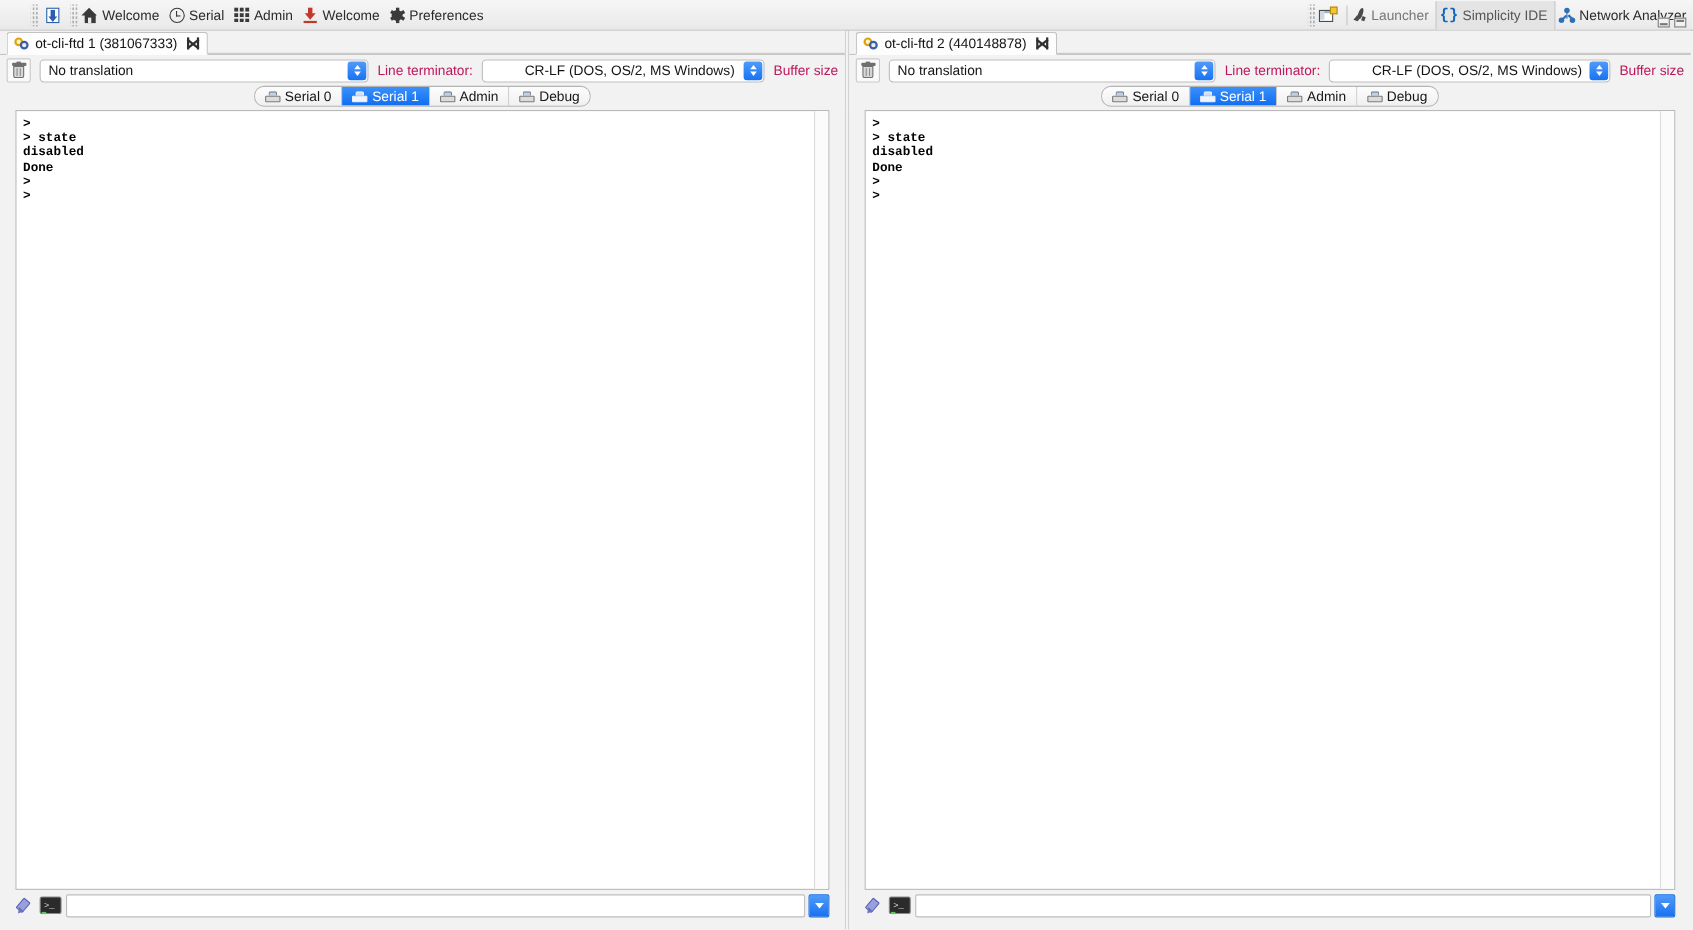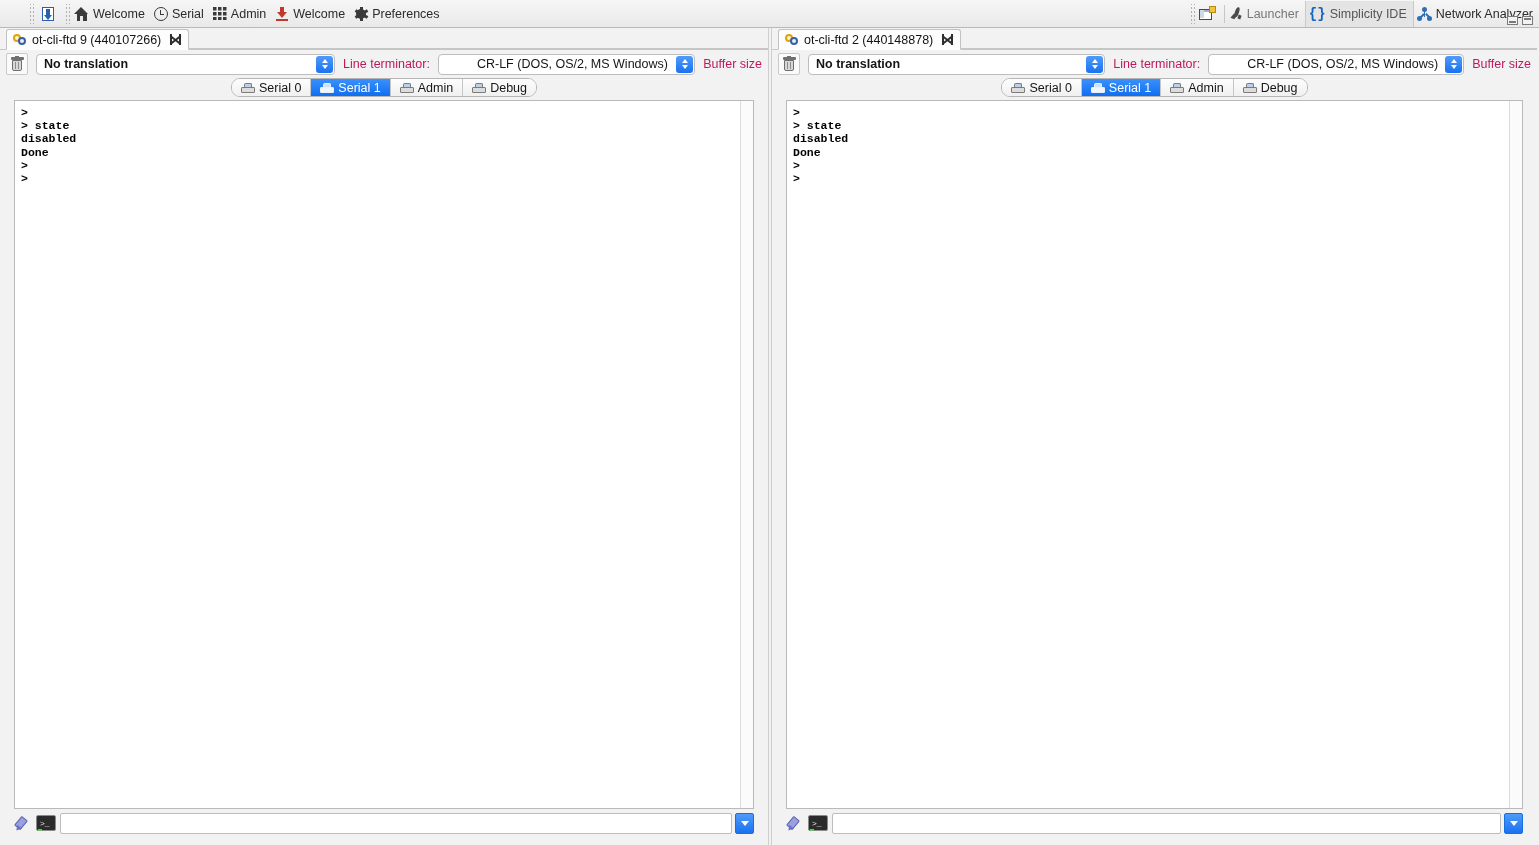--- a/index.html
+++ b/index.html
@@ -221,21 +221,21 @@
   }
   .combo .arrowbox {
     position: absolute; right: 1px; top: 1px;
     width: 17px; height: 17px;
     background: linear-gradient(to bottom, #4f9bfb, #1a72f0);
     border-radius: 3px;
     display:flex; flex-direction:column; align-items:center; justify-content:center; gap:2px;
   }
   .combo .arrowbox .up { width:0;height:0;border-left:3.5px solid transparent;border-right:3.5px solid transparent;border-bottom:4px solid #fff; }
   .combo .arrowbox .dn { width:0;height:0;border-left:3.5px solid transparent;border-right:3.5px solid transparent;border-top:4px solid #fff; }
-  .combo-translation { width: 325px; font-weight: bold; }
+  .combo-translation { width: 325px; }
   .combo-terminator { width: 276px; padding-left: 38px; }
   .lbl { font-size: 12.5px; color: #be185d; white-space: nowrap; flex: 0 0 auto; }
 
   
   .serialtabs-row {
     height: 22px;
     display: flex;
     justify-content: center;
     background: #f2f2f2;
   }
@@ -426,21 +426,21 @@
 <div class="split">
 
   <div class="pane pane-left">
 
     <div class="viewtabs">
       <div class="vtab">
         <span class="gears">
             <span class="g1"></span>
             <span class="g2"></span>
           </span>
-        <span>ot-cli-ftd 9 (440107266)</span>
+        <span>ot-cli-ftd 1 (381067333)</span>
         <span class="closex">
             <span class="cap1"></span>
             <span class="cap2"></span>
           </span>
       </div>
       <div class="filler"></div>
     </div>
 
     <div class="console-toolbar">
       <div class="btn-square">

